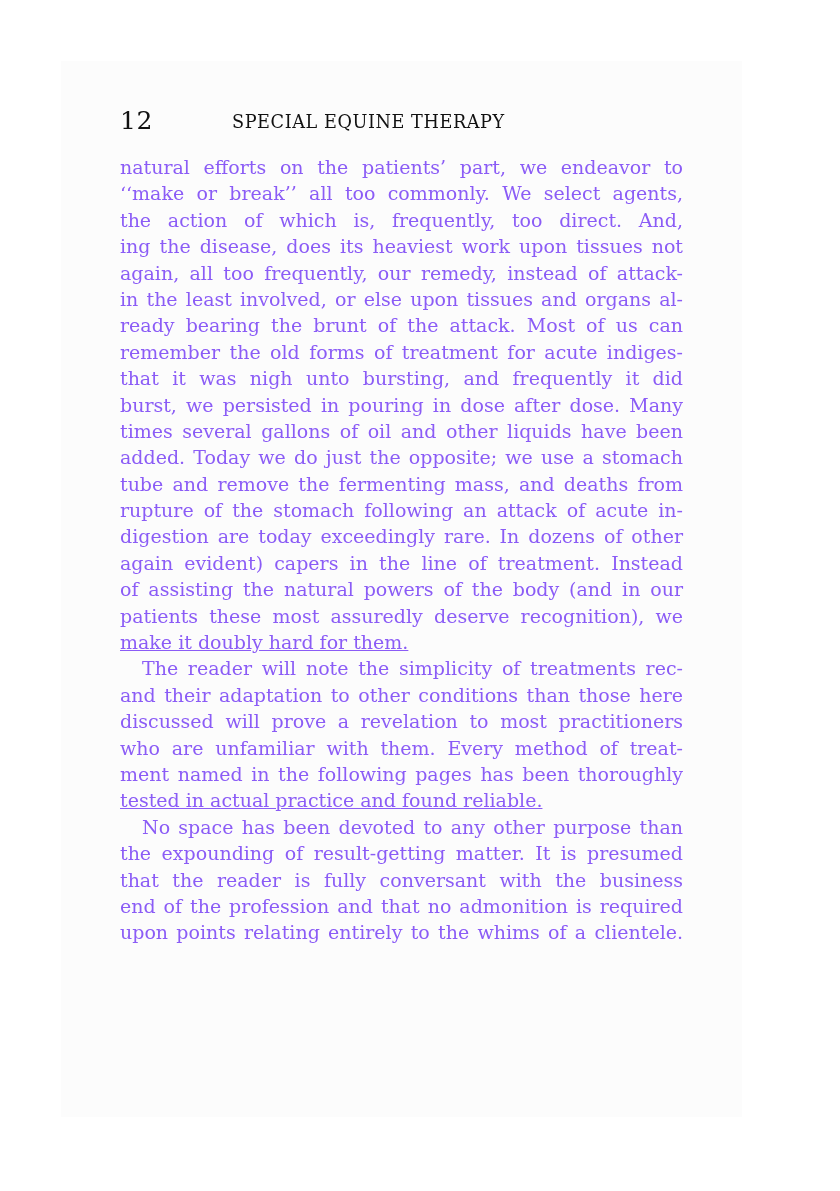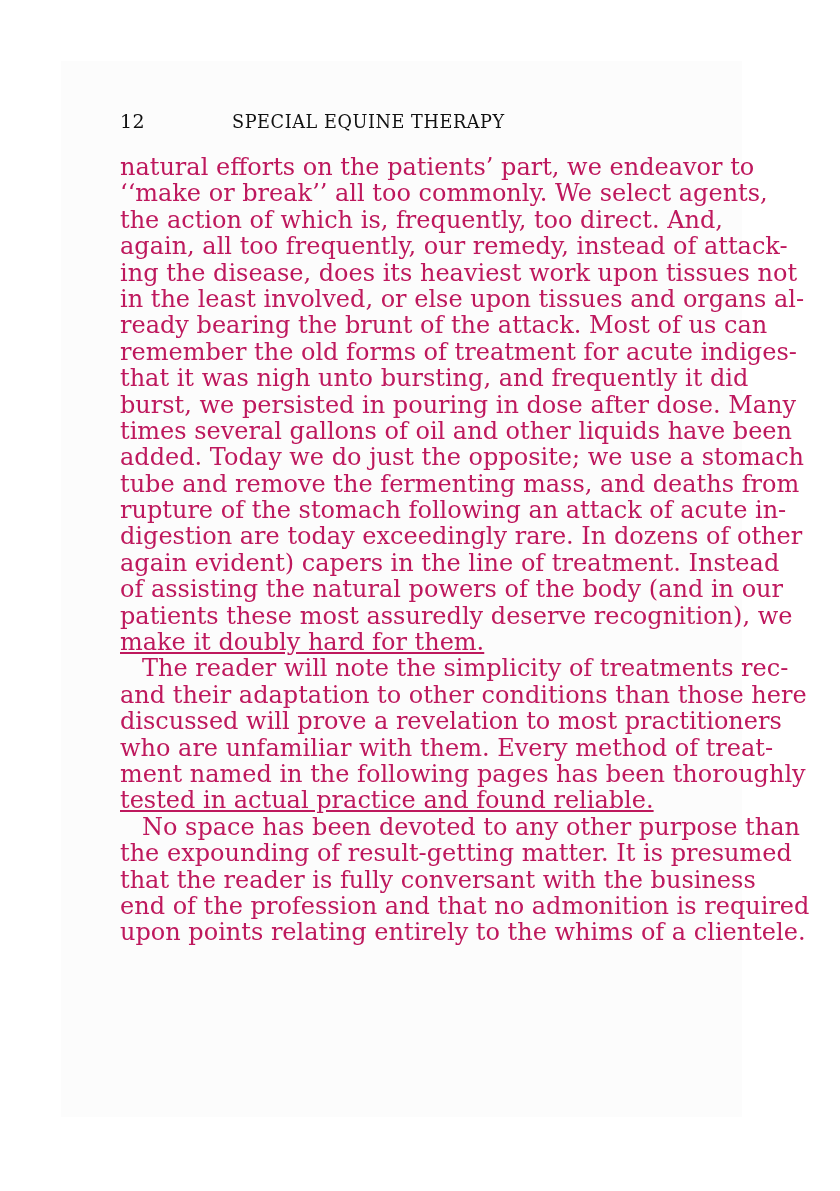--- a/index.html
+++ b/index.html
@@ -27,21 +27,21 @@
       top: 108px;
       width: 563px;
       height: 26px;
       font-family: "DejaVu Serif", serif;
       color: #111;
     }
     .page-number {
       position: absolute;
       left: 0;
       top: 0;
-      font-size: 19px;
+      font-size: 25px;
       font-weight: normal;
       line-height: 26px;
       letter-spacing: 0.5px;
     }
     .running-title {
       position: absolute;
       left: 112px;
       top: 0;
       width: 340px;
       font-size: 19px;
@@ -50,23 +50,23 @@
       letter-spacing: 0.6px;
       transform: scaleX(0.93);
       transform-origin: left center;
     }
     .body-text {
       position: absolute;
       left: 120px;
       top: 154px;
       width: 563px;
       font-family: "DejaVu Serif", serif;
-      font-size: 24px;
+      font-size: 19px;
       line-height: 26.4px;
-      color: #be185d;
+      color: #8b5cf6;
     }
     .line {
       display: block;
       height: 26.4px;
       white-space: nowrap;
       text-align: justify;
       text-align-last: justify;
       overflow: visible;
     }
     .line.last {
@@ -86,22 +86,22 @@
   <span class="page-number">12</span>
   <span class="running-title">SPECIAL EQUINE THERAPY</span>
 </div>
 
 <div class="body-text">
 
   <div>
     <span class="line">natural efforts on the patients’ part, we endeavor to</span>
     <span class="line">‘‘make or break’’ all too commonly.  We select agents,</span>
     <span class="line">the action of which is, frequently, too direct.  And,</span>
+    <span class="line">ing the disease, does its heaviest work upon tissues not</span>
     <span class="line">again, all too frequently, our remedy, instead of attack-</span>
-    <span class="line">ing the disease, does its heaviest work upon tissues not</span>
     <span class="line">in the least involved, or else upon tissues and organs al-</span>
     <span class="line">ready bearing the brunt of the attack.  Most of us can</span>
     <span class="line">remember the old forms of treatment for acute indiges-</span>
     <span class="line">that it was nigh unto bursting, and frequently it did</span>
     <span class="line">burst, we persisted in pouring in dose after dose.  Many</span>
     <span class="line">times several gallons of oil and other liquids have been</span>
     <span class="line">added.  Today we do just the opposite; we use a stomach</span>
     <span class="line">tube and remove the fermenting mass, and deaths from</span>
     <span class="line">rupture of the stomach following an attack of acute in-</span>
     <span class="line">digestion are today exceedingly rare.  In dozens of other</span>

